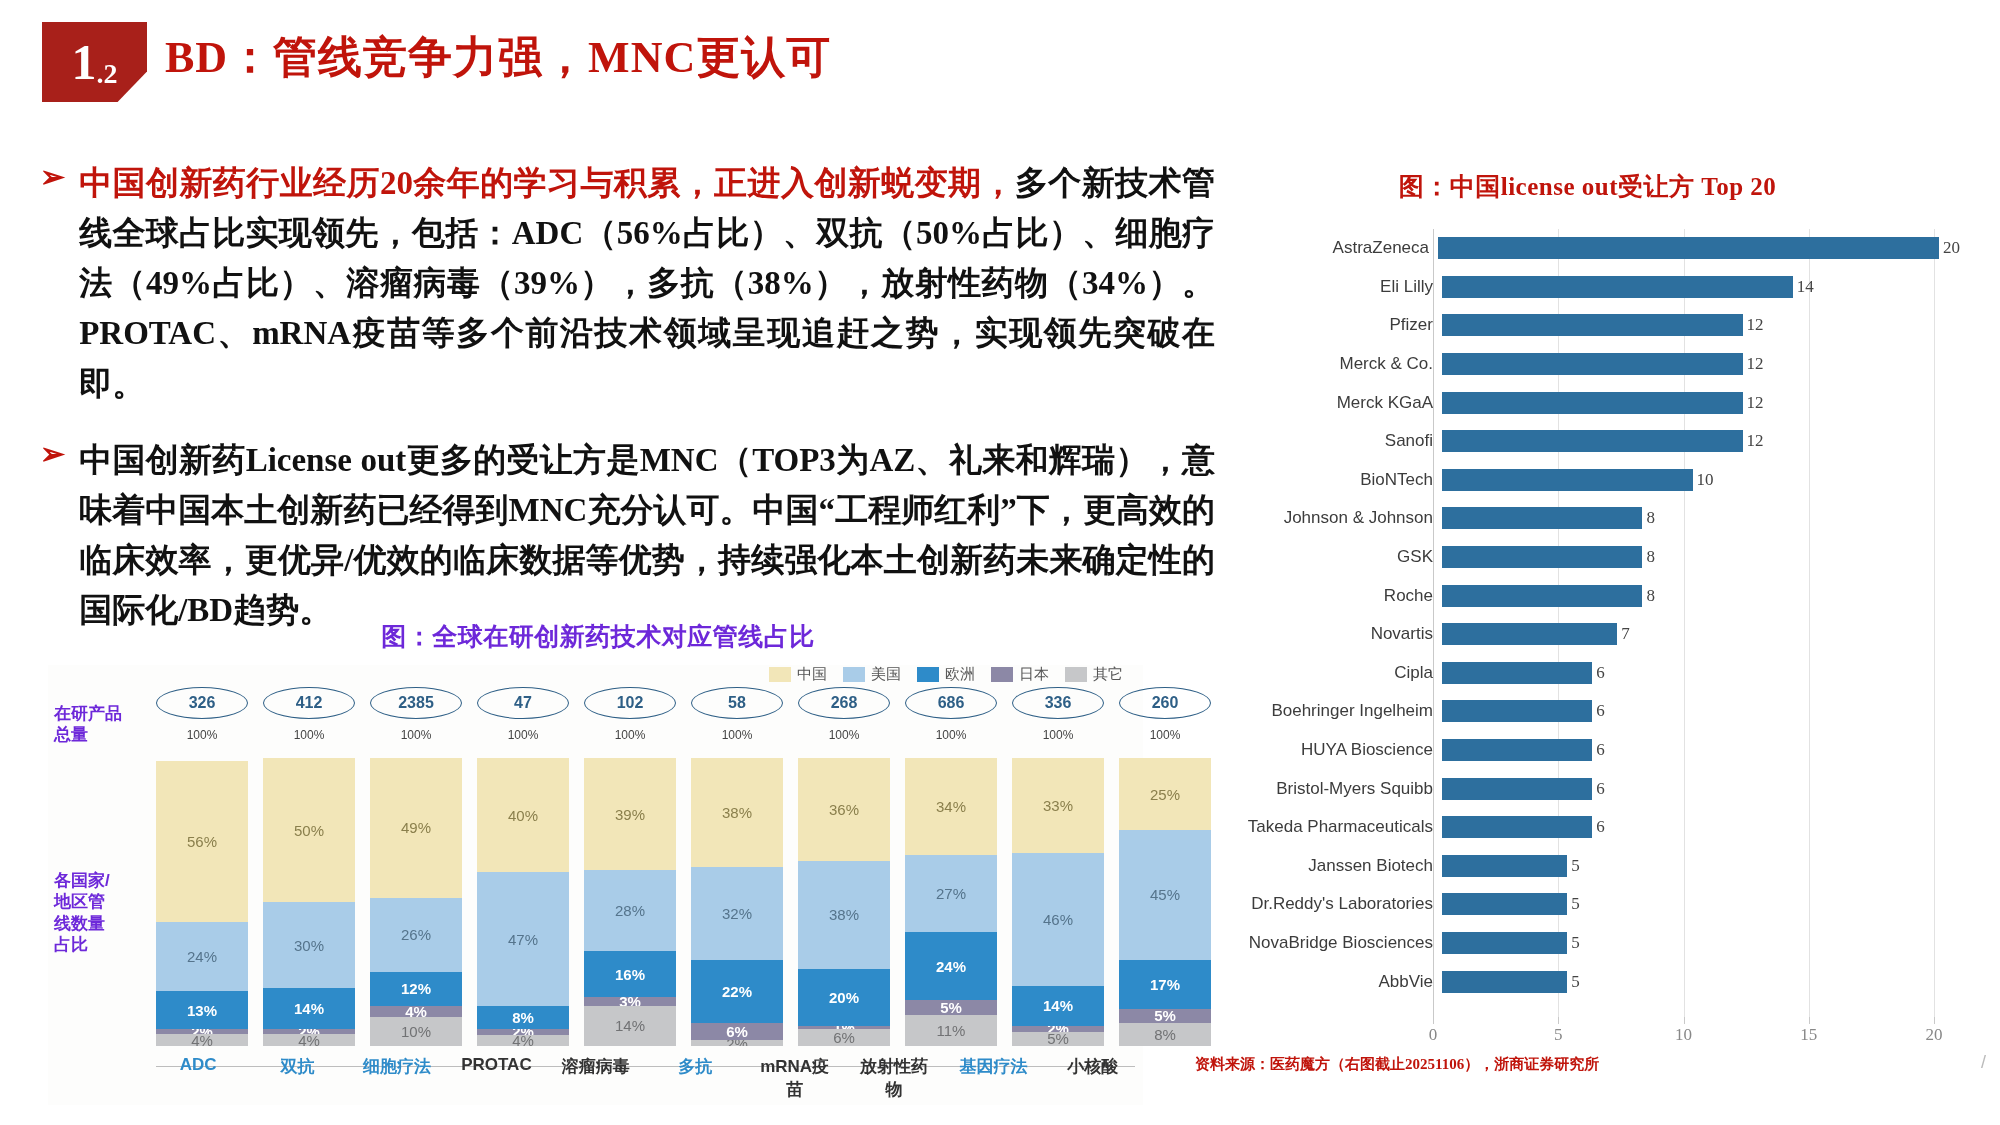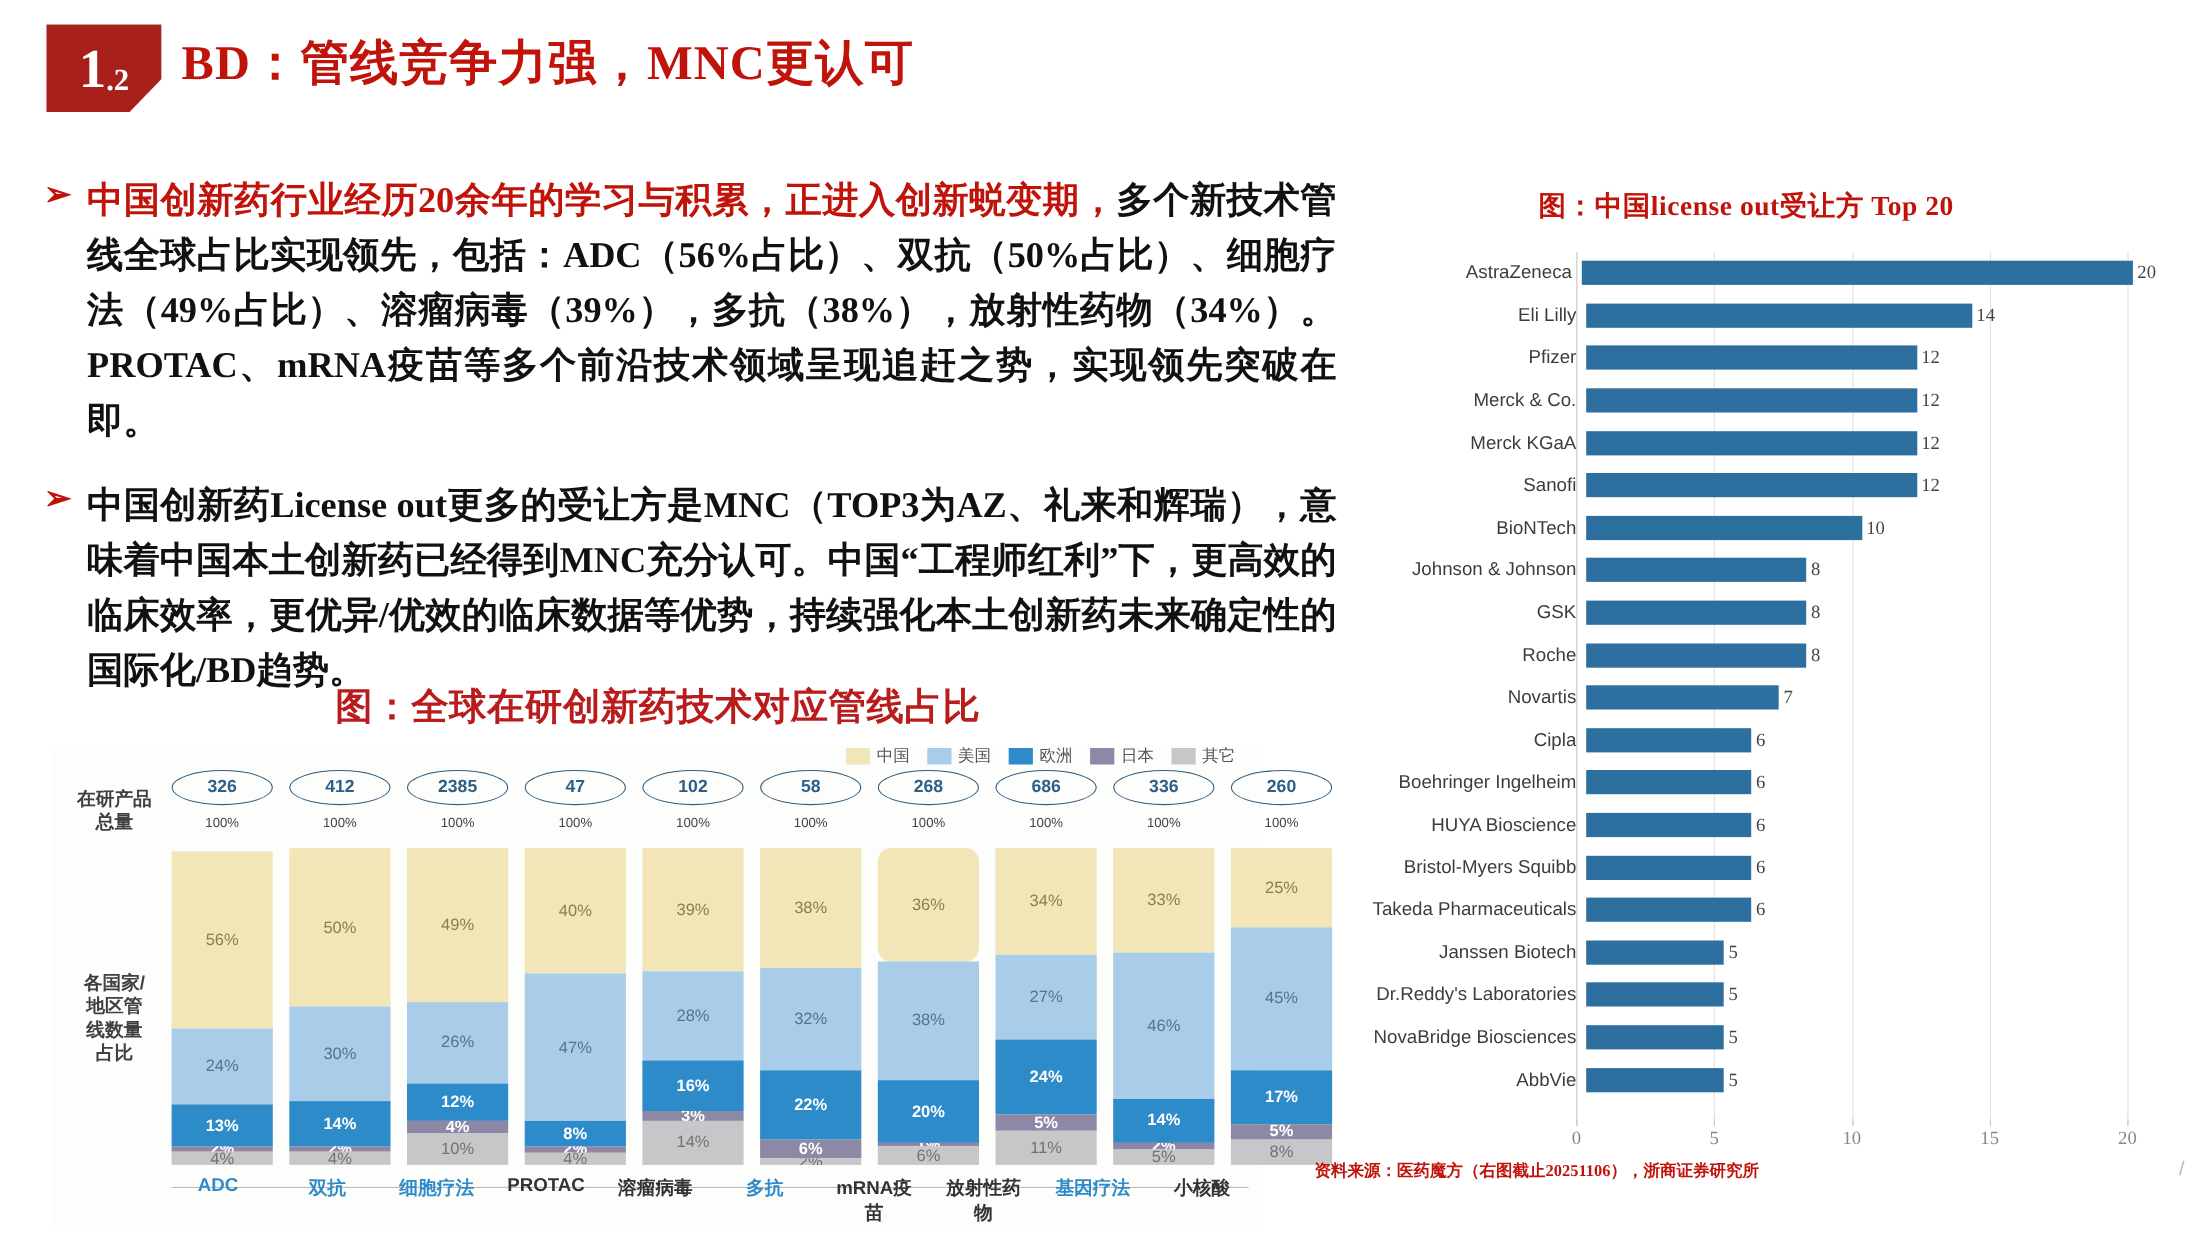--- a/index.html
+++ b/index.html
@@ -31,30 +31,30 @@
     font-family:"Liberation Serif",serif;font-weight:700;padding-top:2px;
   }
   .para{
     font-family:"Liberation Serif",serif;font-size:33px;line-height:1.52;
     color:#111;font-weight:700;text-align:justify;
   }
   .para .red{color:#C0140B;}
   
   .fig-left{position:absolute;left:48px;top:620px;width:1100px;}
   .fig-title{
-    font-family:"Liberation Serif",serif;font-weight:700;font-size:34px;
-    color:#b91c1c;text-align:center;margin-bottom:12px;letter-spacing:.5px;
+    font-family:"Liberation Serif",serif;font-weight:700;font-size:25px;
+    color:#6d28d9;text-align:center;margin-bottom:12px;letter-spacing:.5px;
   }
   .stack-card{position:relative;width:1095px;height:440px;background:#fdfdfc;}
   .legend{position:absolute;right:20px;top:0px;display:flex;gap:16px;align-items:center;}
   .legend .item{display:flex;align-items:center;gap:6px;font-size:15px;color:#555;}
   .legend .sw{width:22px;height:15px;display:inline-block;}
   .row-label{
-    position:absolute;left:6px;font-size:17px;font-weight:700;color:#404040;
-    text-align:center;line-height:1.25;width:100px;
+    position:absolute;left:6px;font-size:17px;font-weight:700;color:#6d28d9;
+    text-align:left;line-height:1.25;width:100px;
   }
   .lbl-total{top:38px;}
   .lbl-share{top:205px;}
   .bars{position:absolute;left:108px;top:22px;right:8px;bottom:0;display:flex;gap:15px;}
   .bar-col{flex:1;display:flex;flex-direction:column;align-items:center;}
   .pill{
     width:90px;height:30px;border:1.6px solid #2E5F86;border-radius:50%;
     display:flex;align-items:center;justify-content:center;
     font-size:16px;font-weight:700;color:#2E5F86;margin-bottom:9px;
   }
@@ -220,21 +220,21 @@
             <div class="seg us" style="height: 32%;">32%</div>
             <div class="seg eu" style="height: 22%;">22%</div>
             <div class="seg jp" style="height: 6%;">6%</div>
             <div class="seg ot" style="height: 2%;">2%</div>
           </div>
         </div>
         <div class="bar-col">
           <div class="pill">268</div>
           <div class="pct100">100%</div>
           <div class="stack">
-            <div class="seg cn" style="height: 36%; border-radius: 12px;">36%</div>
+            <div class="seg cn" style="height: 36%;">36%</div>
             <div class="seg us" style="height: 38%;">38%</div>
             <div class="seg eu" style="height: 20%;">20%</div>
             <div class="seg jp" style="height: 1%;">1%</div>
             <div class="seg ot" style="height: 6%;">6%</div>
           </div>
         </div>
         <div class="bar-col">
           <div class="pill">686</div>
           <div class="pct100">100%</div>
           <div class="stack">

